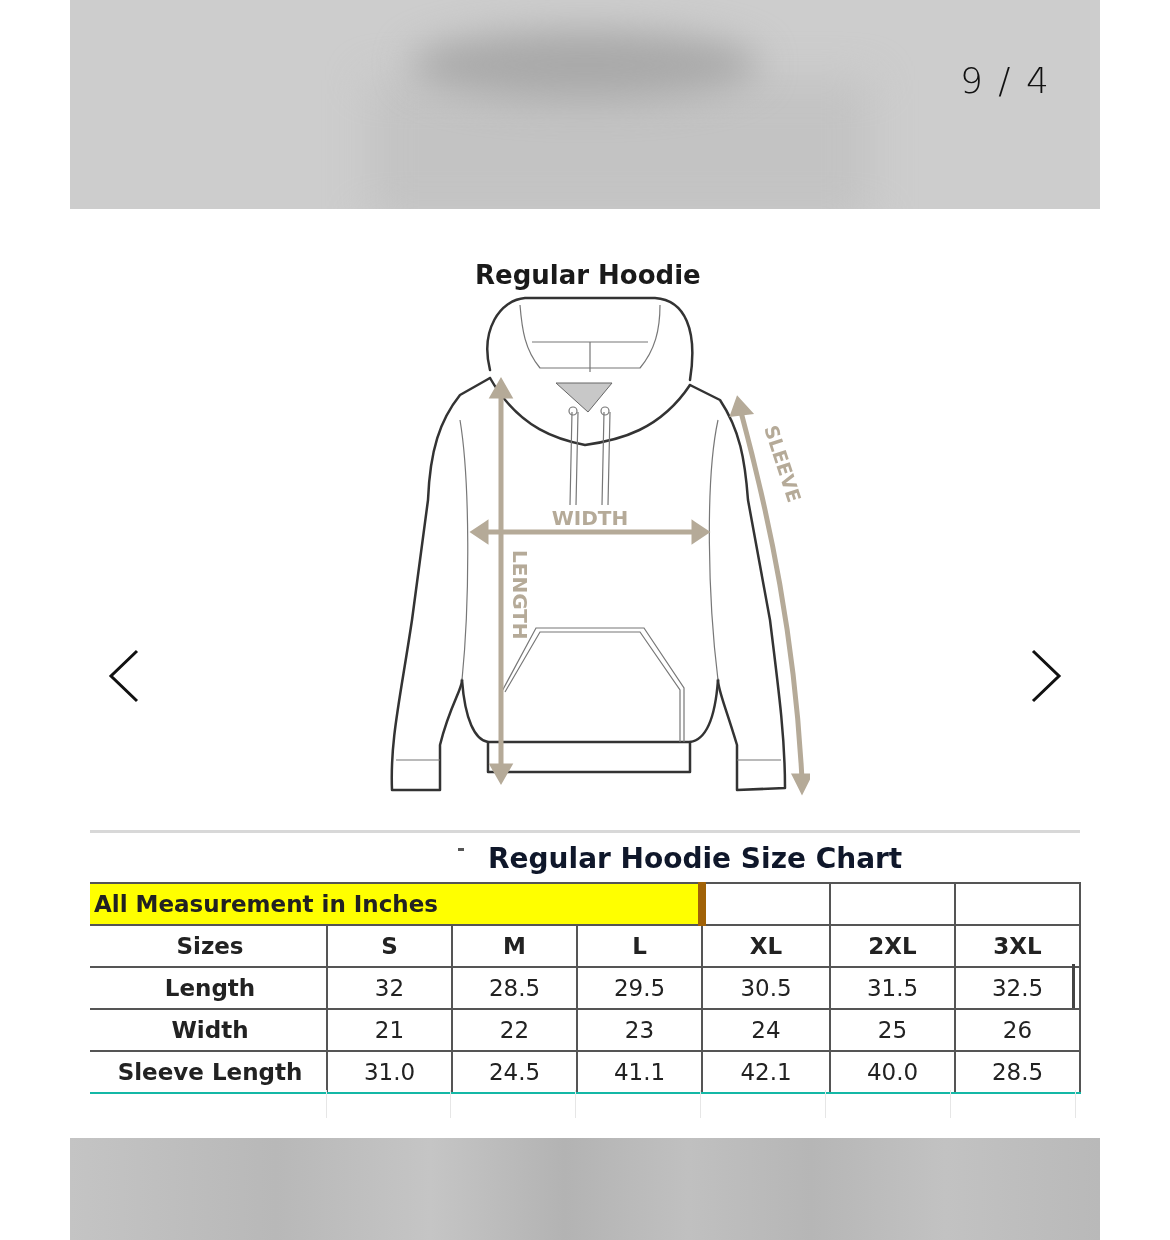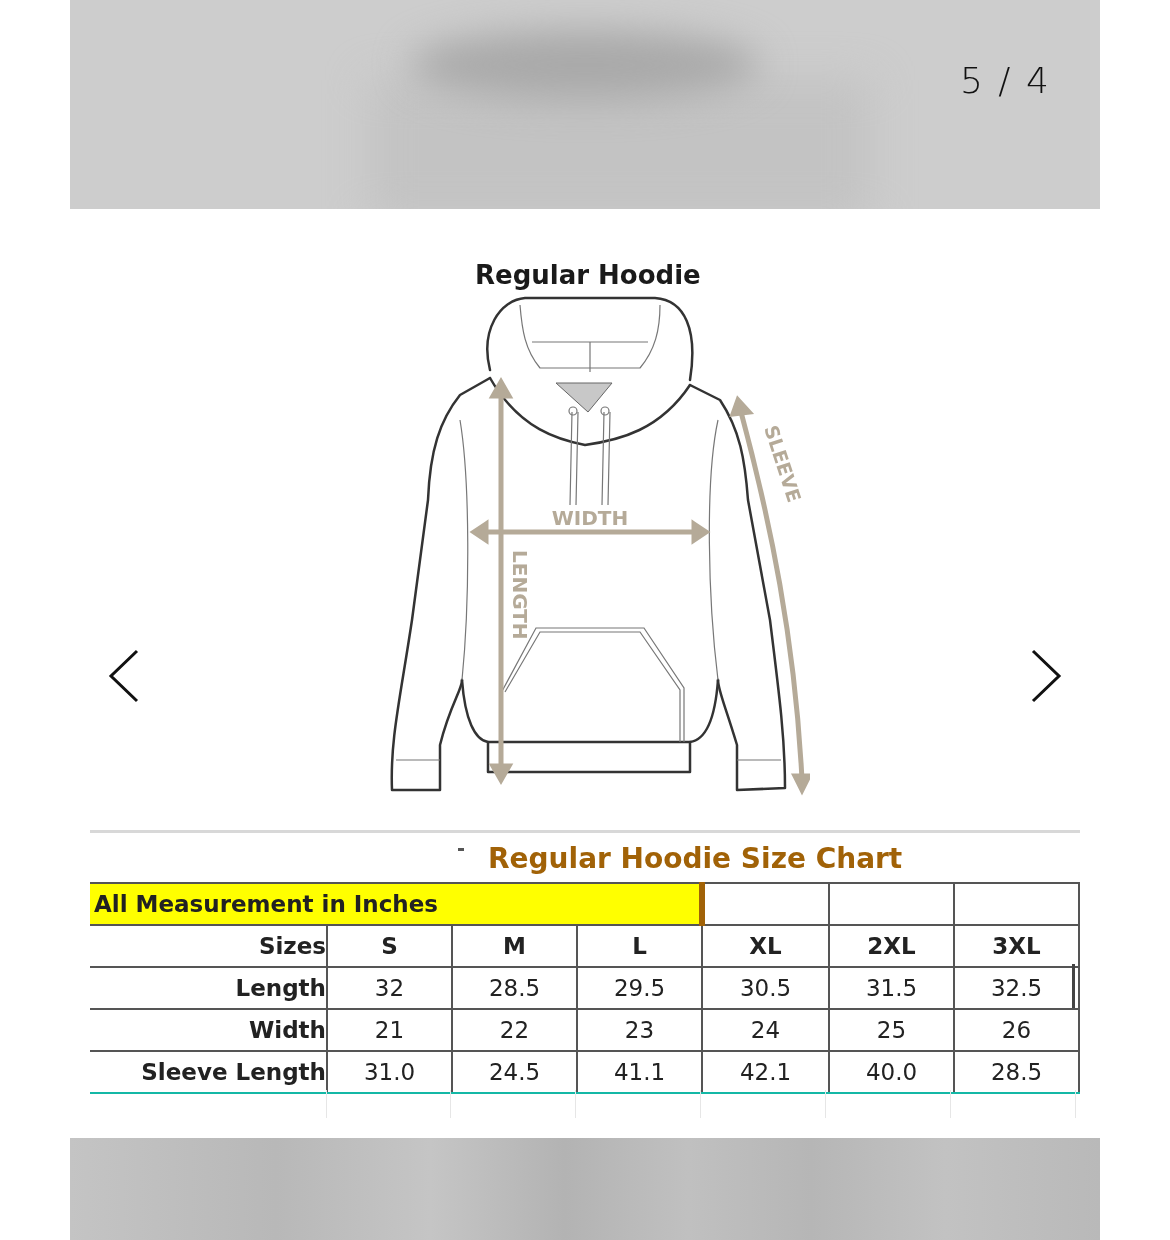--- a/index.html
+++ b/index.html
@@ -7,43 +7,43 @@
   .top-slide { position:absolute; left:70px; top:0; width:1030px; height:209px; background:#cdcdcd; overflow:hidden; }
   .top-slide .blur1 { position:absolute; left:340px; top:30px; width:350px; height:70px; border-radius:50%; background:#a9a9a9; filter:blur(18px); }
   .top-slide .blur2 { position:absolute; left:300px; top:80px; width:500px; height:140px; background:#c3c3c3; filter:blur(20px); }
   .counter { position:absolute; left:960px; top:60px; font-family:"DejaVu Sans", sans-serif; font-size:36px; color:#111; letter-spacing:2px; font-weight:300; }
   .nav-arrow { position:absolute; width:60px; height:60px; cursor:pointer; }
   .nav-prev { left:95px; top:645px; }
   .nav-next { left:1015px; top:645px; }
   .image-area { position:absolute; left:355px; top:228px; width:455px; height:590px; }
   .diagram-title { position:absolute; left:475px; top:248px; font-family:"DejaVu Sans", sans-serif; font-weight:bold; font-size:26px; color:#1a1a1a;margin-top:12px; }
   .chart-rule { position:absolute; left:90px; top:830px; width:990px; height:3px; background:#d8d8d8; }
-  .chart-title { position:absolute; left:488px; top:842px; font-family:"DejaVu Sans", sans-serif; font-weight:bold; font-size:28px; color:#a16207;text-align:right; }
+  .chart-title { position:absolute; left:488px; top:842px; font-family:"DejaVu Sans", sans-serif; font-weight:bold; font-size:28px; color:#0f172a;text-align:right; }
   .chart-dash { position:absolute; left:458px; top:848px; width:6px; height:3px; background:#555; }
   table.size-table { position:absolute; left:90px; top:882px; border-collapse:collapse; font-family:"DejaVu Sans", sans-serif; }
   table.size-table td { height:40px; padding:0; border-top:2px solid #555; border-right:2px solid #555; font-size:23px; color:#222; text-align:center; }
-  table.size-table td.label { text-align:right; padding-left:4px; font-weight:bold; border-right:2px solid #555; }
-  table.size-table tr.units td.units-cell { background:#ffff00; font-weight:bold; text-align:left; padding-left:4px; border-right:6px solid #a16207; }
+  table.size-table td.label { text-align:center; padding-left:4px; font-weight:bold; border-right:2px solid #555; }
+  table.size-table tr.units td.units-cell { background:#ffff00; font-weight:bold; text-align:left; padding-left:4px; border-right:8px solid #a16207; }
   table.size-table tr.header td { font-weight:bold; }
   table.size-table tr:last-child td { border-bottom:2px solid #14b8a6; }
   table.size-table td.c0 { width:232px; }
   table.size-table td.c { width:123px; }
   .faint-lines { position:absolute; left:90px; top:1090px; width:990px; height:30px; }
   .faint-lines span { position:absolute; top:0; width:1px; height:28px; background:#e6e6e6; }
   .bottom-slide { position:absolute; left:70px; top:1138px; width:1030px; height:102px; background:linear-gradient(90deg,#c4c4c4 0%,#b8b8b8 20%,#c5c5c5 35%,#b3b3b3 48%,#c0c0c0 60%,#b6b6b6 72%,#c2c2c2 85%,#b9b9b9 100%); }
   .right-bracket { position:absolute; left:1072px; top:964px; width:6px; height:44px; border-left:3px solid #444; }
 </style>
 </head>
 <body>
 
 <div class="top-slide">
   <div class="blur2"></div>
   <div class="blur1"></div>
 </div>
-<div class="counter">5 / 4</div>
+<div class="counter">9 / 4</div>
 
 <div class="nav-arrow nav-prev">
   <svg width="60" height="60" viewBox="0 0 60 60">
     <polyline points="42,6 16,31 42,56" fill="none" stroke="#111" stroke-width="3"></polyline>
   </svg>
 </div>
 <div class="nav-arrow nav-next">
   <svg width="60" height="60" viewBox="0 0 60 60">
     <polyline points="18,6 44,31 18,56" fill="none" stroke="#111" stroke-width="3"></polyline>
   </svg>

